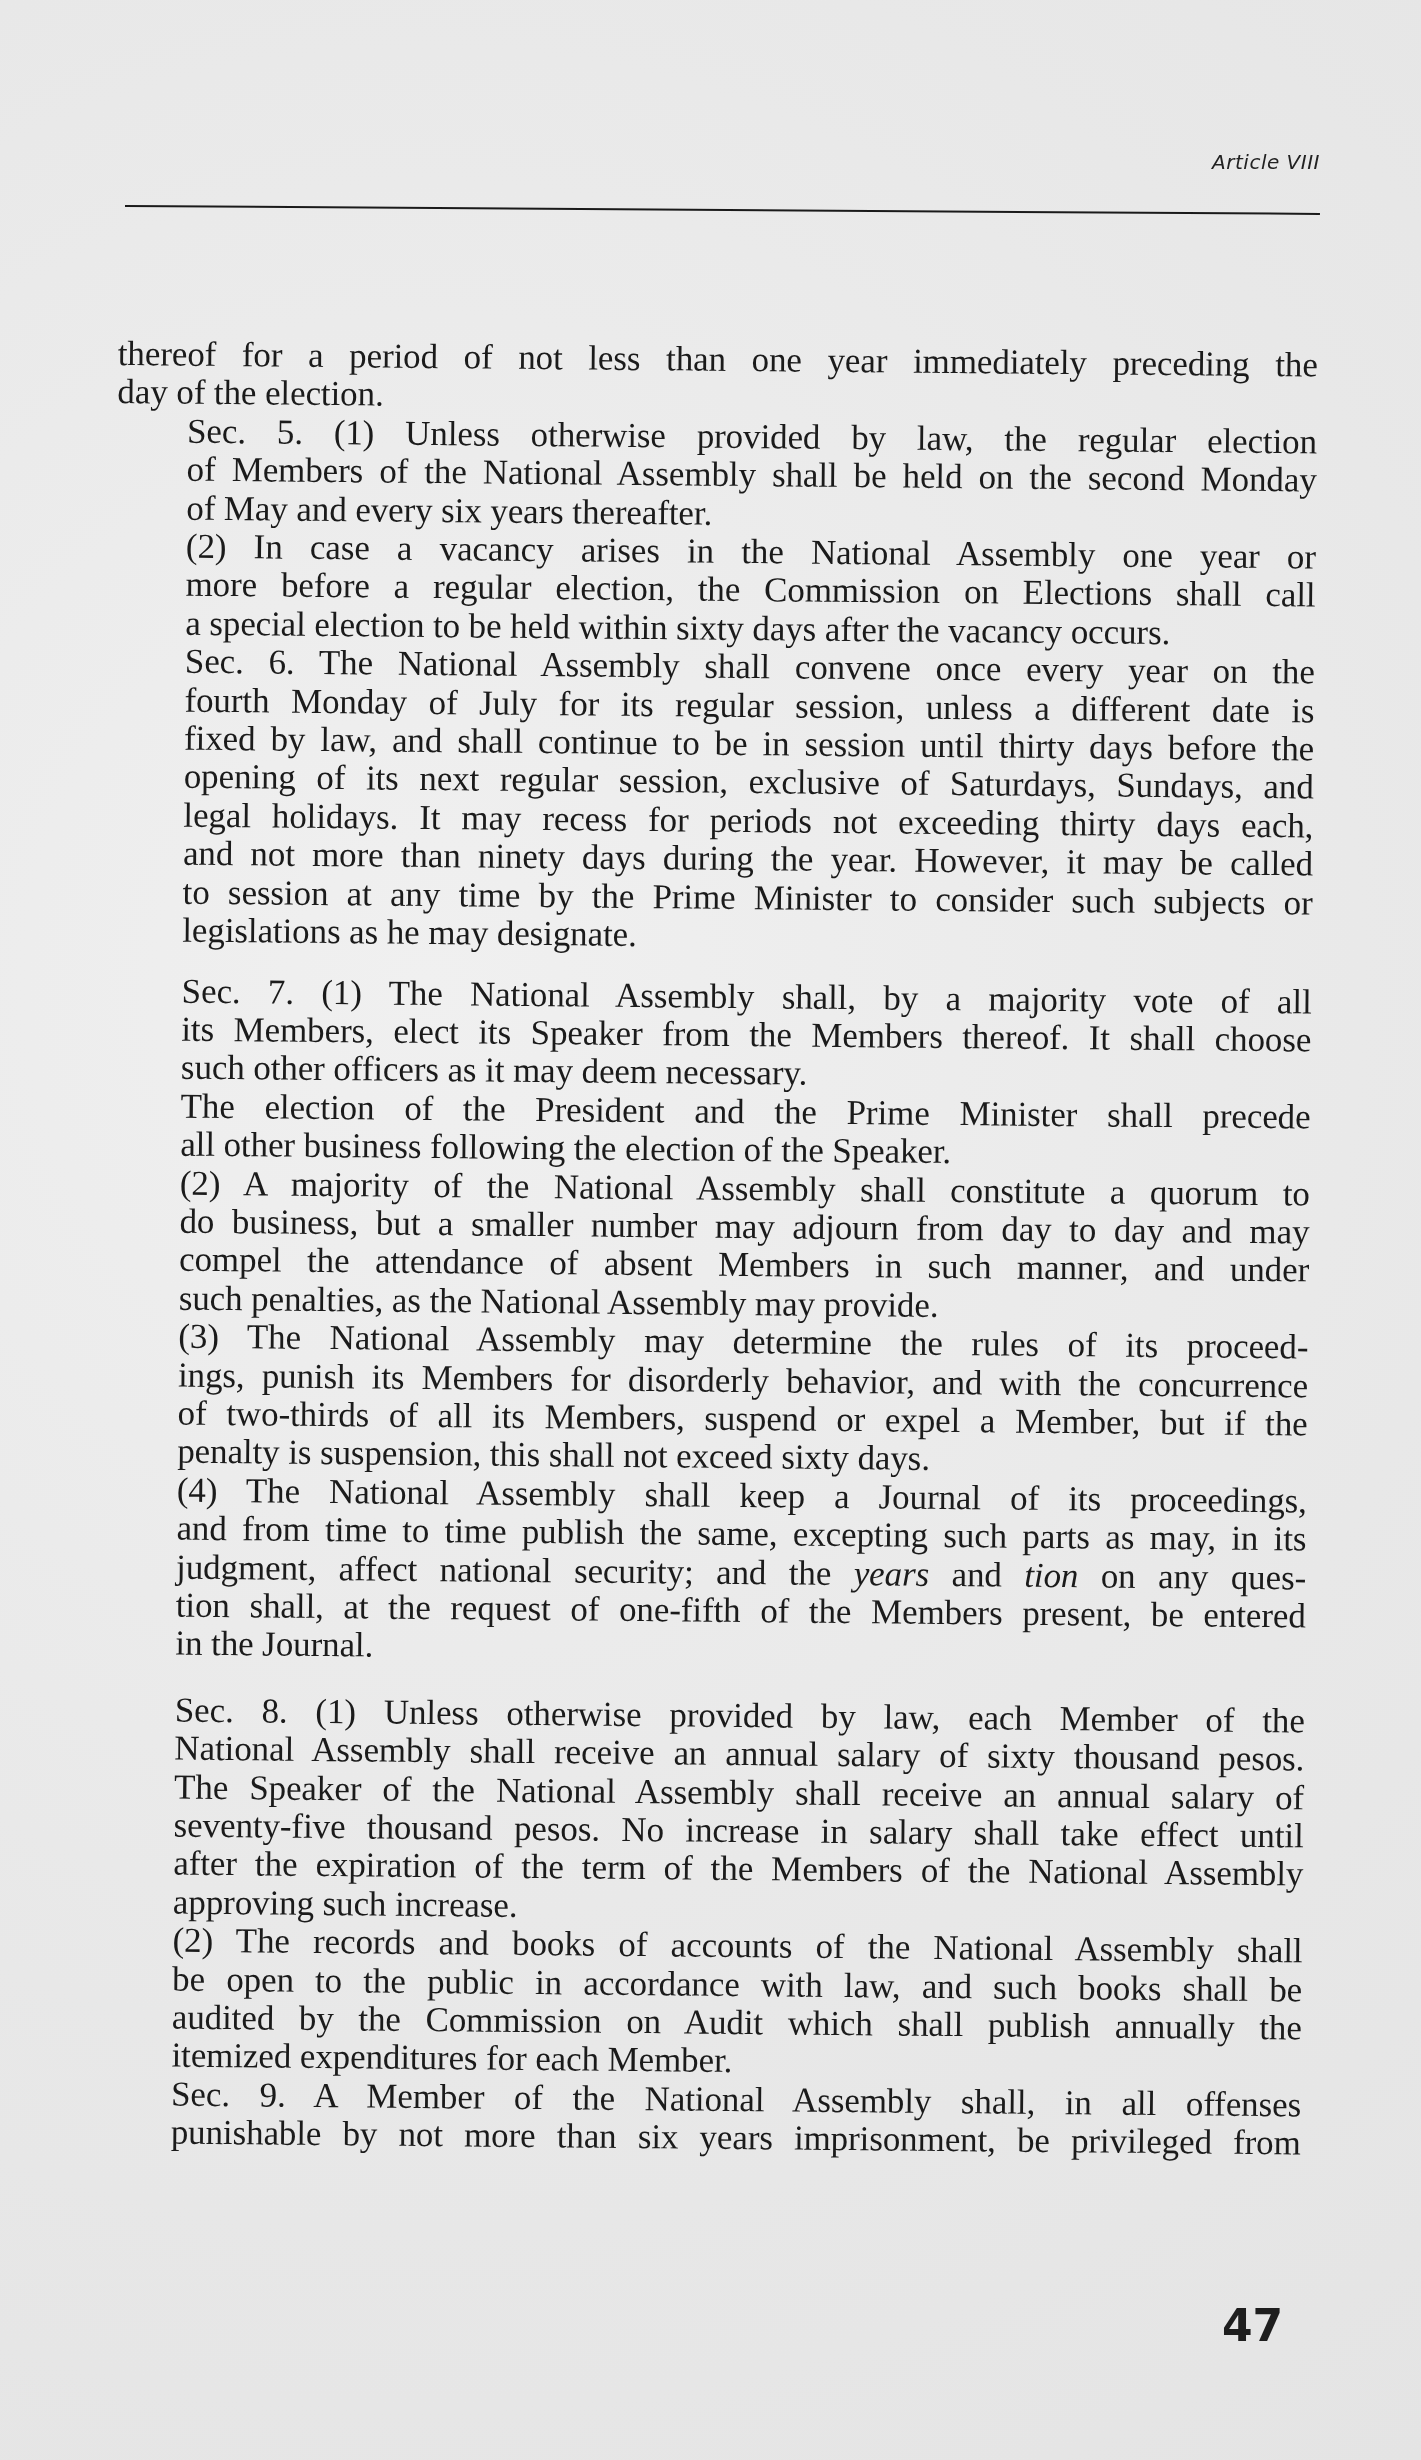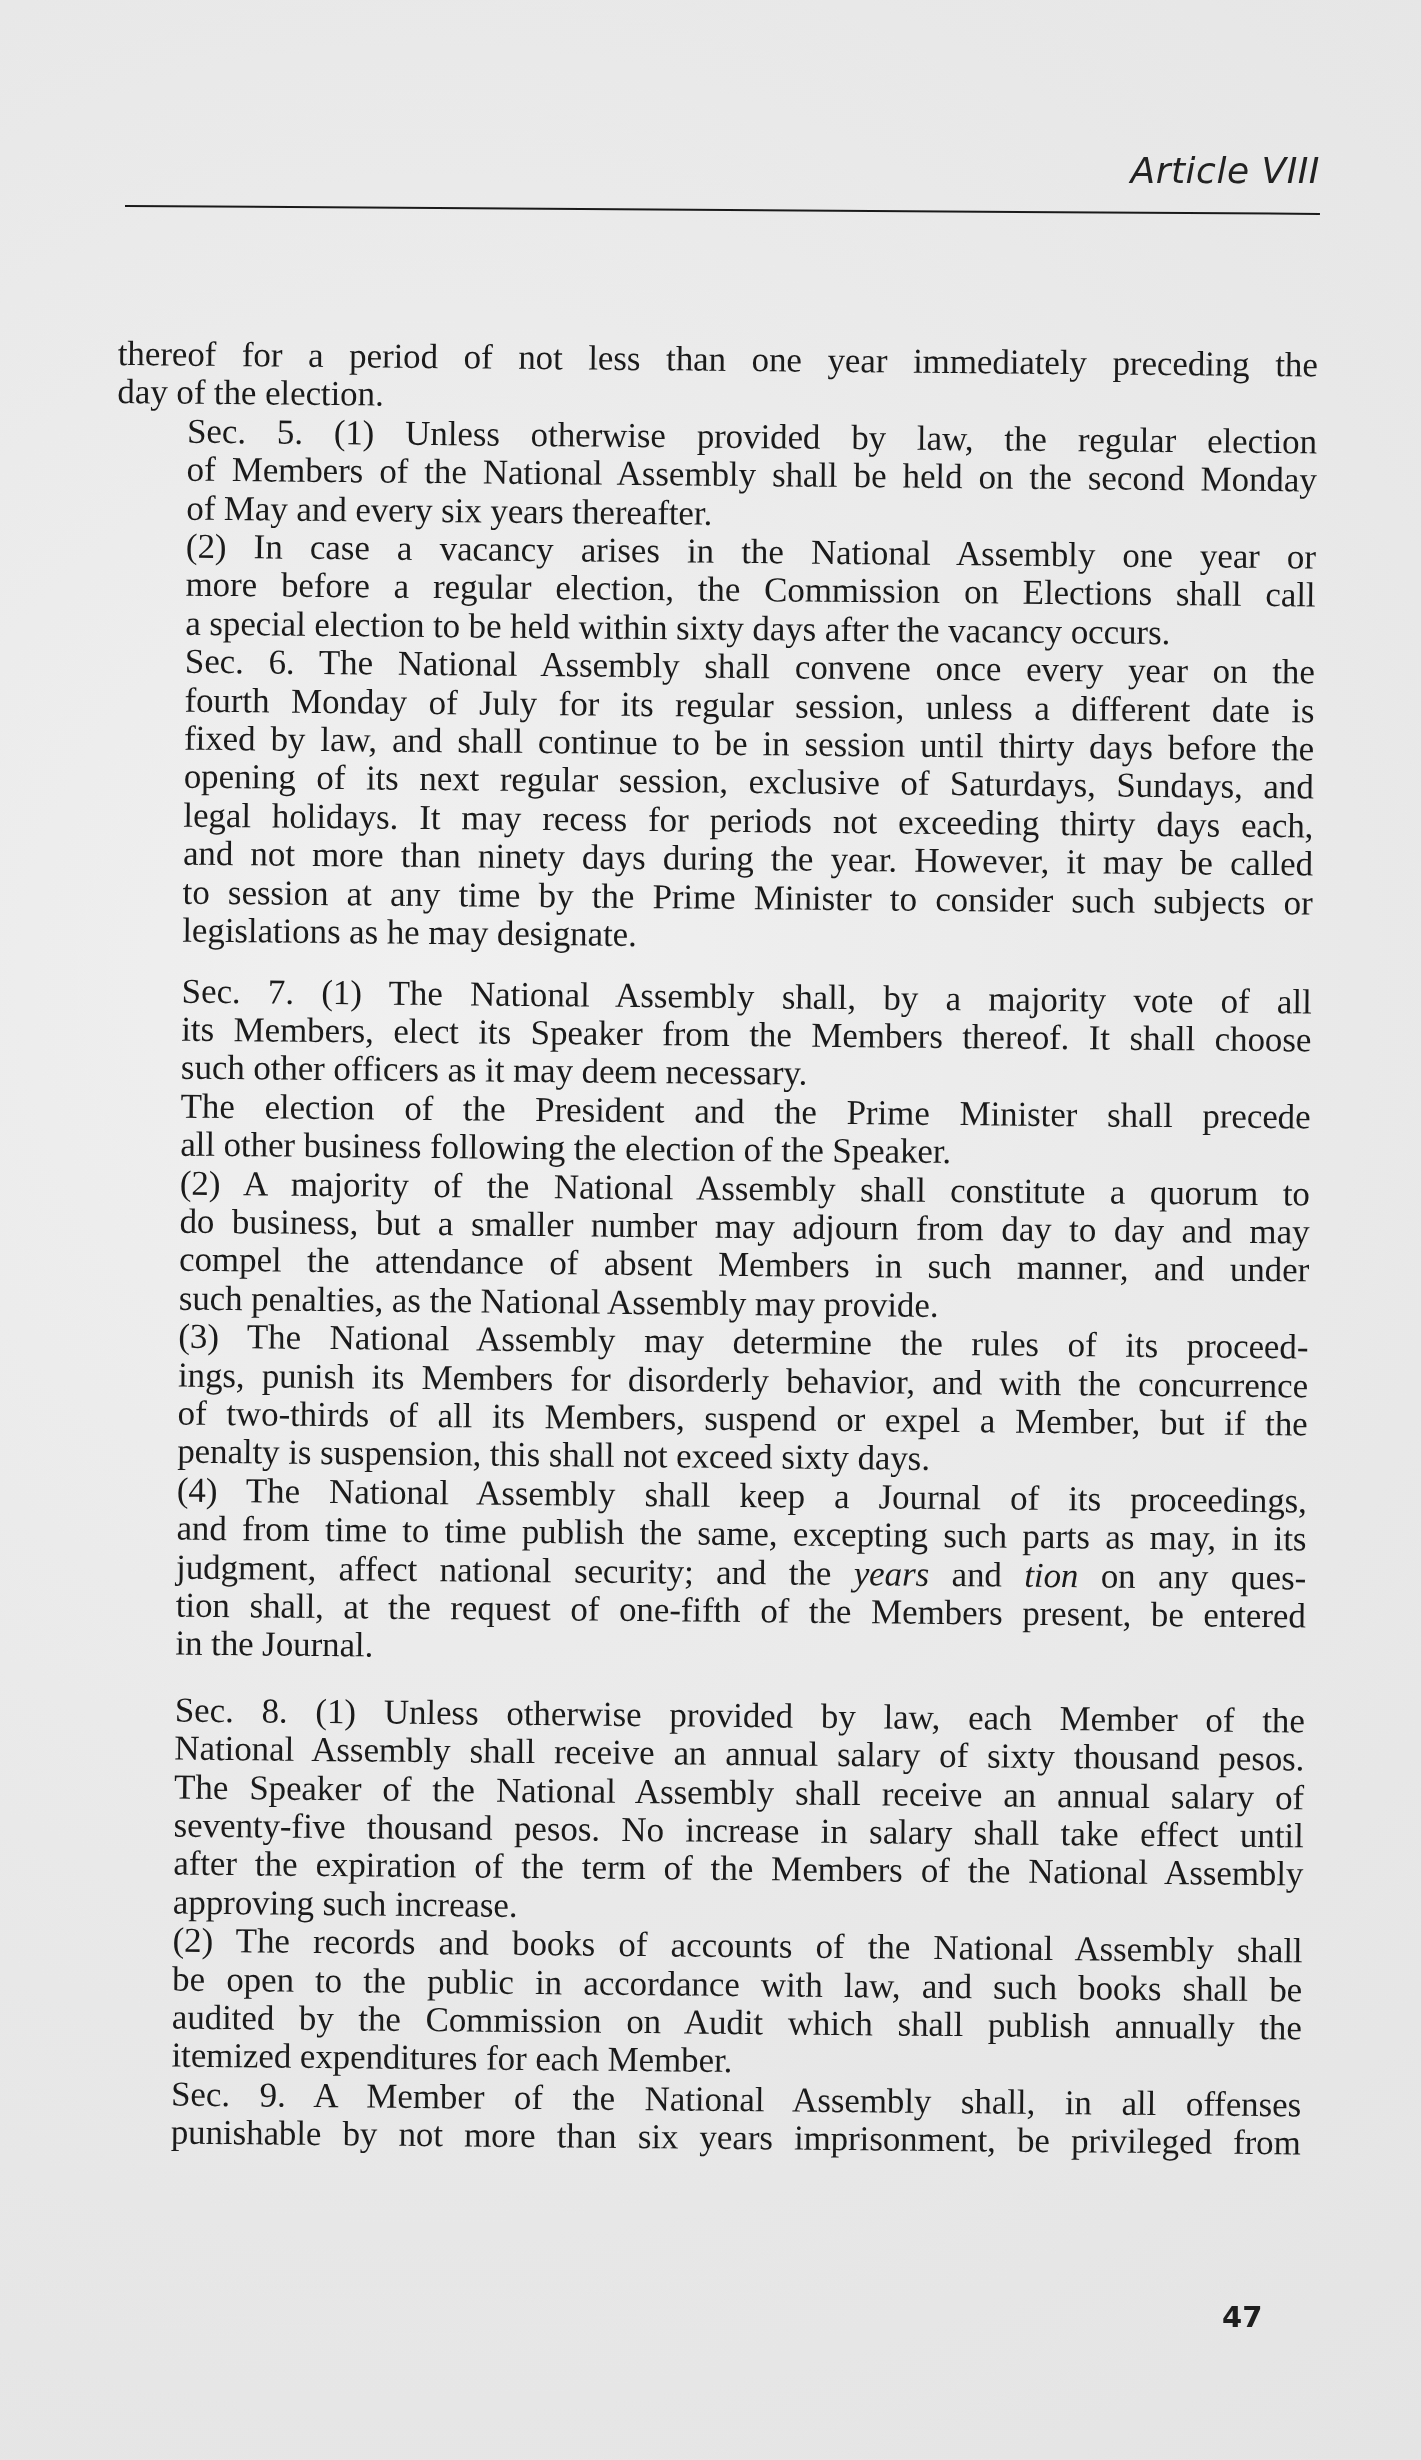--- a/index.html
+++ b/index.html
@@ -10,21 +10,21 @@
     font-family: "Liberation Serif", "DejaVu Serif", serif;
     color: #1b1b1b;
     position: relative;
   }
   .header {
     position: absolute; left: 125px; top: 150px; width: 1195px;
   }
   .running-head {
     position: absolute; right: 0; top: 0;
     font-family: "DejaVu Sans", "Liberation Sans", sans-serif;
-    font-style: italic; font-size: 36px; letter-spacing: 0.5px; color: #222;
+    font-style: italic; font-size: 20px; letter-spacing: 0.5px; color: #222;
   }
   .rule {
     position: absolute; left: 0; top: 55px; width: 1195px; height: 0;
     border-top: 2.5px solid #1a1a1a;
     transform: rotate(0.38deg); transform-origin: left top;
   }
   .body-text {
     position: absolute; left: 118px; top: 335px; width: 1200px;
     transform: rotate(0.55deg); transform-origin: left top;
   }
@@ -33,21 +33,21 @@
     text-align: justify; letter-spacing: -0.1px;
   }
   .para.indent { text-indent: 70px; }
   .para.gap { margin-top: 22px; }
   .para.gap-lg { margin-top: 28px; }
   .line { display: block; text-align: justify; text-align-last: justify; }
   .line.last { text-align-last: left; }
   .page-number {
     position: absolute; left: 1222px; top: 2300px;
     font-family: "DejaVu Sans", "Liberation Sans", sans-serif;
-    font-weight: bold; font-size: 29px; color: #1e1e1e;
+    font-weight: bold; font-size: 44px; color: #1e1e1e;
   }
   em { font-style: italic; }
 </style>
 </head>
 <body>
 
 <div class="header">
   <div class="running-head">Article VIII</div>
   <div class="rule"></div>
 </div>

